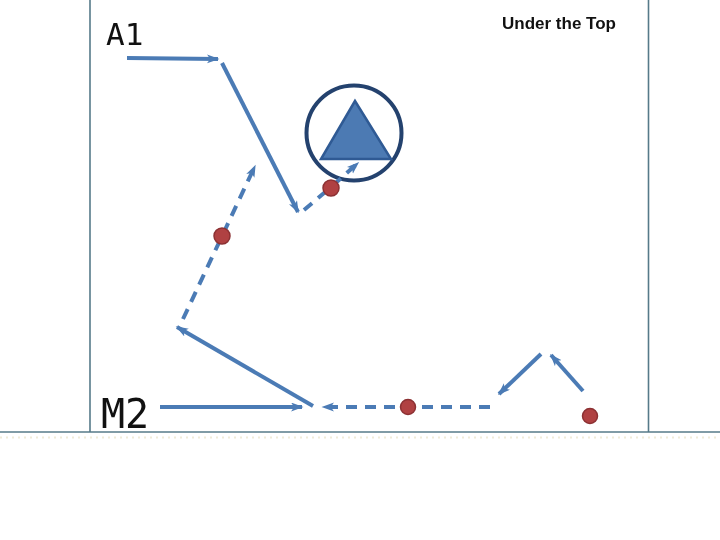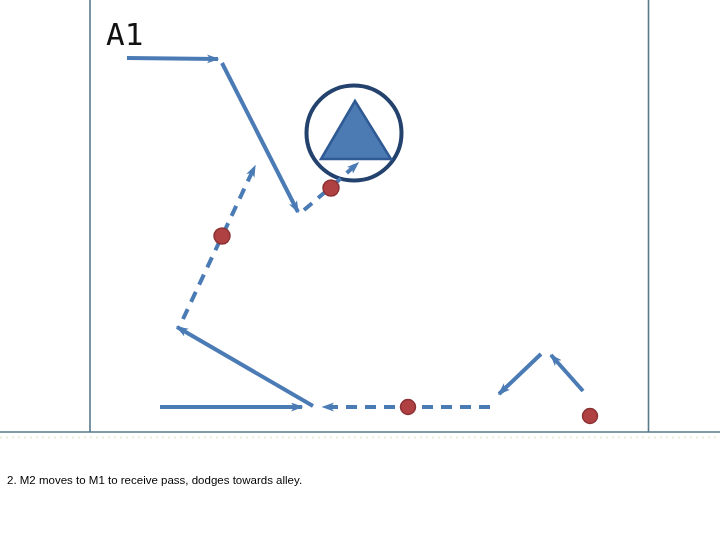--- a/index.html
+++ b/index.html
@@ -61,23 +61,24 @@
 
     <line class="arrow" x1="583" y1="391" x2="551" y2="355" marker-end="url(#ah)"></line>
     <line class="arrow" x1="541" y1="354" x2="499" y2="394" marker-end="url(#ah)"></line>
 
     <circle class="ball" cx="331" cy="188" r="8"></circle>
     <circle class="ball" cx="222" cy="236" r="8"></circle>
     <circle class="ball" cx="408" cy="407" r="7.5"></circle>
     <circle class="ball" cx="590" cy="416" r="7.5"></circle>
   </svg>
 
+  <div class="label title">Under the Top</div>
   <div class="label player a1">A1</div>
+  <div class="label player m2">M2</div>
 
   <div class="instructions">
-    <div>2. M2 moves to M1 to receive pass, dodges towards alley.</div>
     
     
     
     
   </div>
 
 </div>
 
 </body></html>

